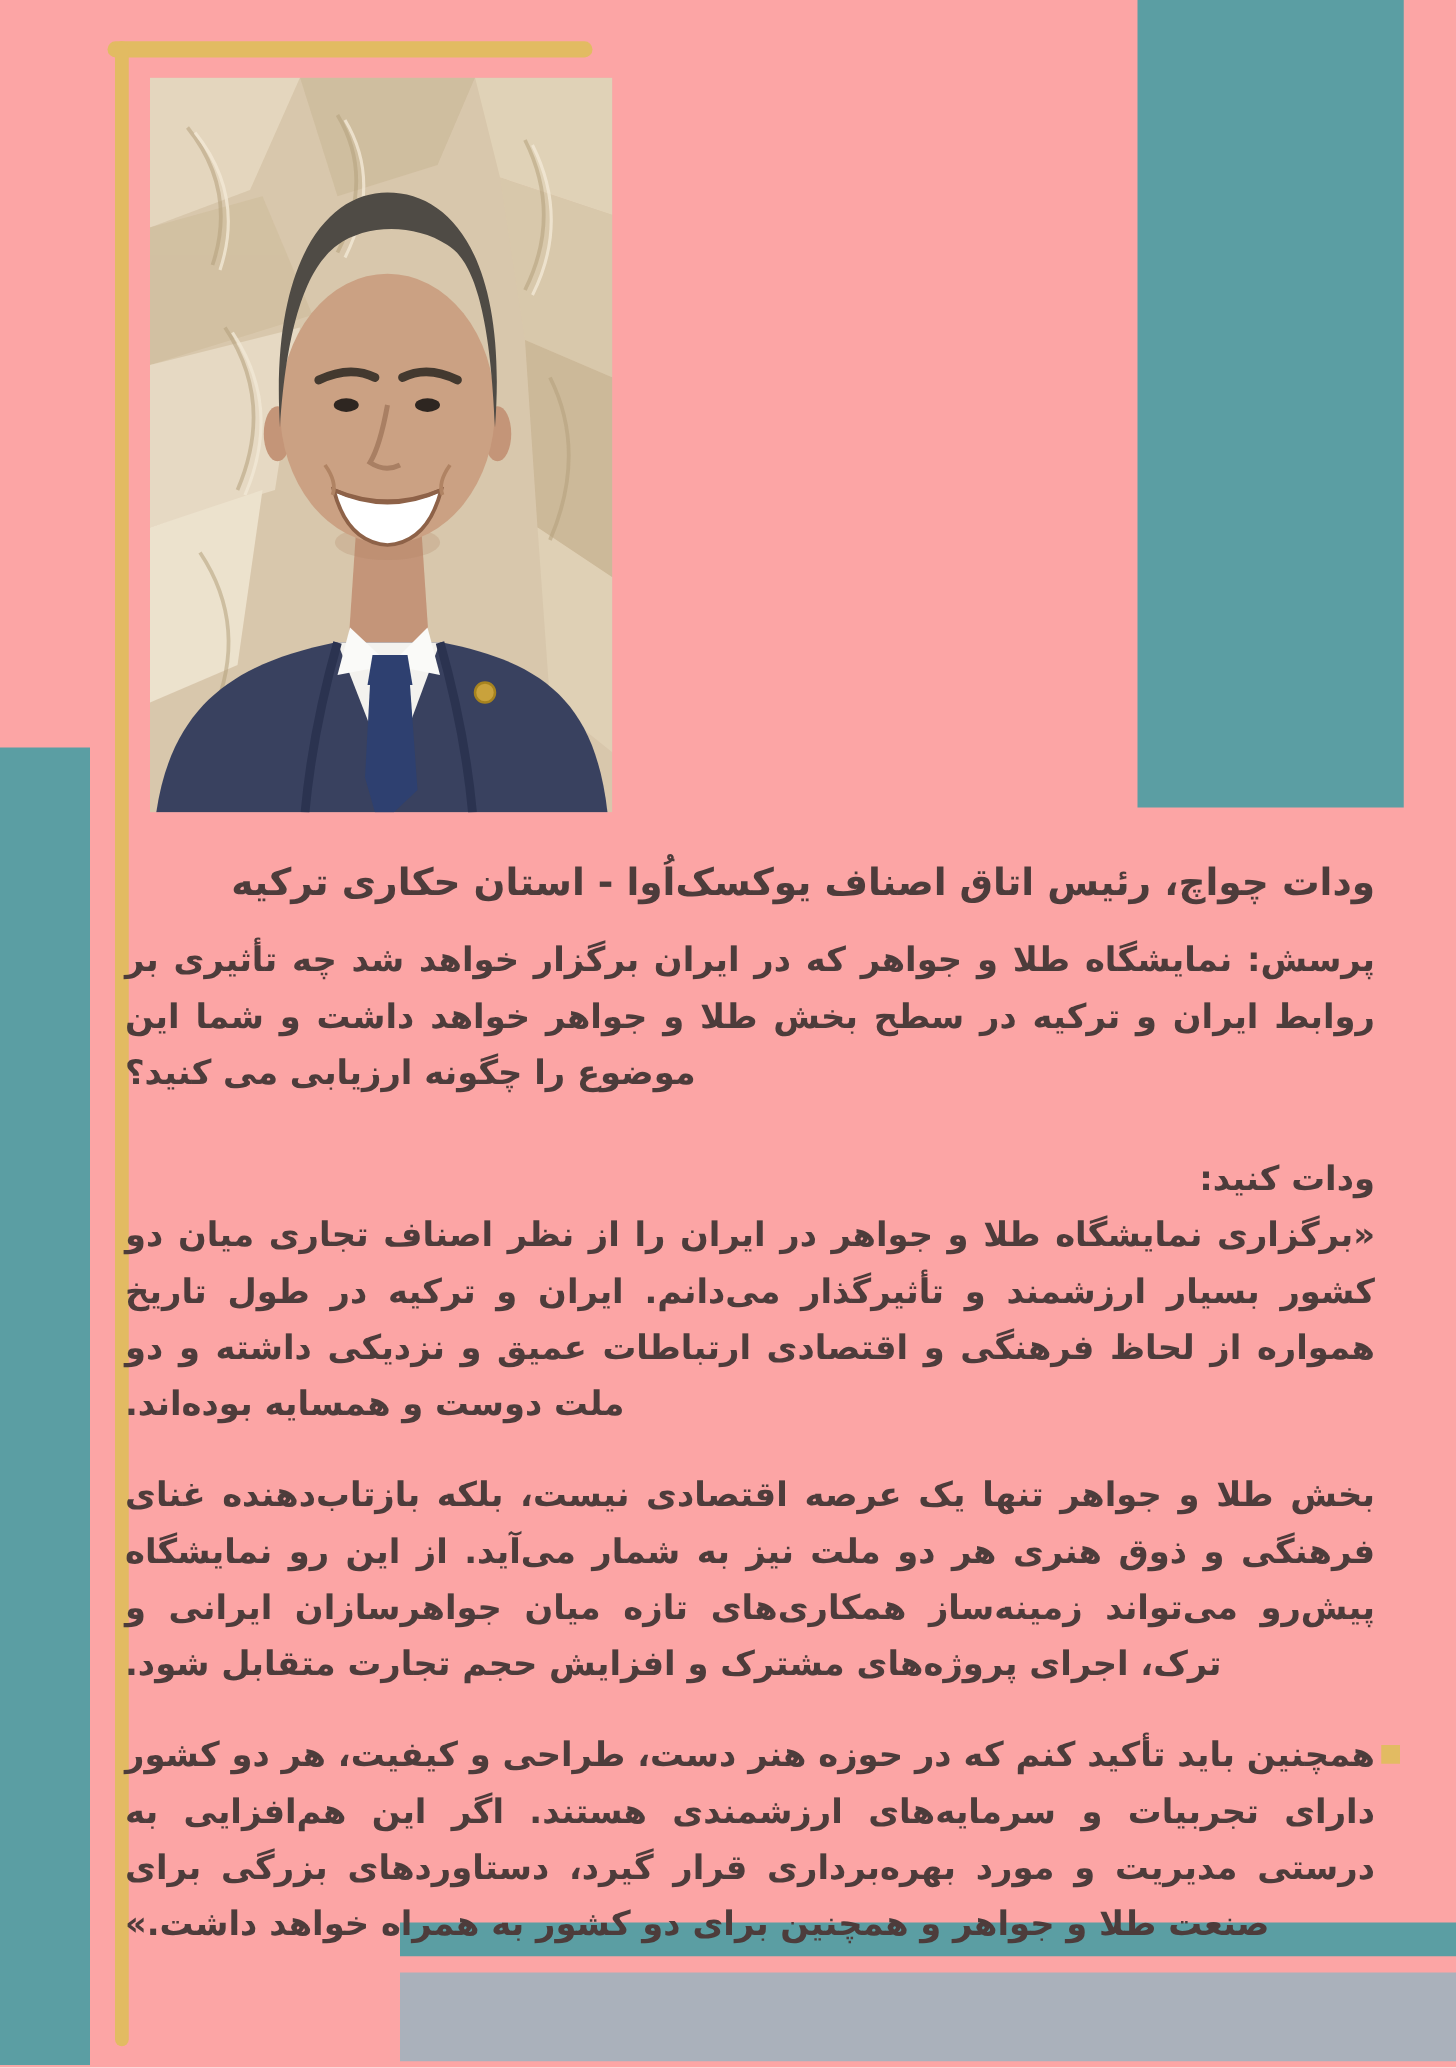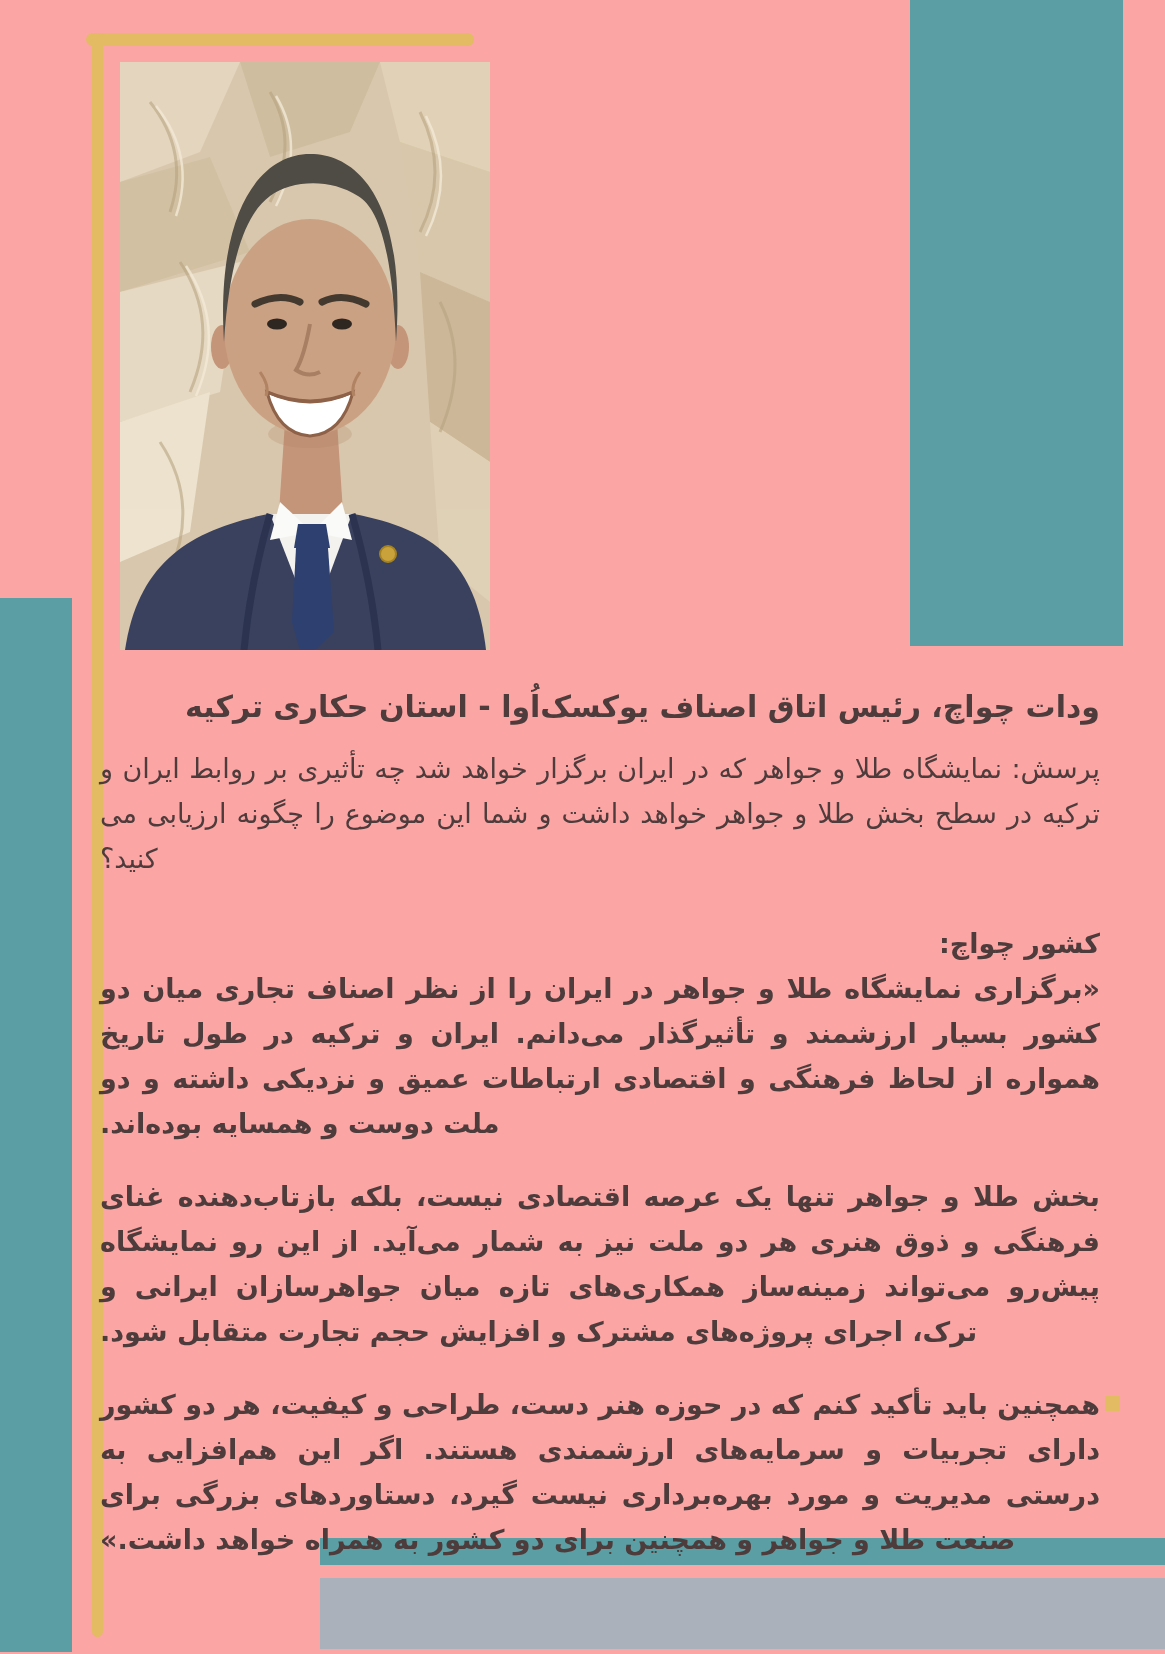--- a/index.html
+++ b/index.html
@@ -19,21 +19,21 @@
   .photo svg{display:block;}
   
   .content{
     position:absolute;left:100px;top:688px;width:1000px;
     direction:rtl;color:var(--text,#4D3C3B);
   }
   .title{
     margin:0 0 20px 0;font-size:30px;line-height:38px;font-weight:bold;text-align:right;
   }
   .q{
-    margin:0 0 40px 0;font-size:27px;line-height:45px;font-weight:normal;
+    margin:0 0 40px 0;font-size:27px;line-height:45px;font-weight:bold;
     text-align:justify;text-align-last:left;
   }
   .speaker{margin:0;font-size:27px;line-height:45px;font-weight:bold;text-align:right;}
   .para{
     margin:0 0 28px 0;font-size:27px;line-height:45px;font-weight:bold;
     text-align:justify;text-align-last:left;position:relative;
   }
   .bullet{
     position:absolute;right:-20px;top:14px;width:15px;height:15px;
     background:var(--gold,#E2BB62);
@@ -104,19 +104,19 @@
       <path d="M147 330 Q190 348 233 330 Q222 372 190 374 Q158 372 147 330 Z" fill="#FFFFFF" stroke="#8E6248" stroke-width="3"></path>
       <path d="M147 330 Q190 350 233 330" stroke="#8E6248" stroke-width="3" fill="none"></path>
       <path d="M140 310 Q150 324 146 334" stroke="#B08363" stroke-width="3" fill="none"></path>
       <path d="M240 310 Q230 324 234 334" stroke="#B08363" stroke-width="3" fill="none"></path>
     </svg>
   </div>
 
   <div class="content">
     <h1 class="title">ودات چواچ، رئیس اتاق اصناف یوکسک‌اُوا - استان حکاری ترکیه</h1>
     <p class="q">پرسش: نمایشگاه طلا و جواهر که در ایران برگزار خواهد شد چه تأثیری بر روابط ایران و ترکیه در سطح بخش طلا و جواهر خواهد داشت و شما این موضوع را چگونه ارزیابی می کنید؟</p>
-    <p class="speaker">کشور چواچ:</p>
+    <p class="speaker">ودات کنید:</p>
     <p class="para">«برگزاری نمایشگاه طلا و جواهر در ایران را از نظر اصناف تجاری میان دو کشور بسیار ارزشمند و تأثیرگذار می‌دانم. ایران و ترکیه در طول تاریخ همواره از لحاظ فرهنگی و اقتصادی ارتباطات عمیق و نزدیکی داشته و دو ملت دوست و همسایه بوده‌اند.</p>
     <p class="para">بخش طلا و جواهر تنها یک عرصه اقتصادی نیست، بلکه بازتاب‌دهنده غنای فرهنگی و ذوق هنری هر دو ملت نیز به شمار می‌آید. از این رو نمایشگاه پیش‌رو می‌تواند زمینه‌ساز همکاری‌های تازه میان جواهرسازان ایرانی و ترک، اجرای پروژه‌های مشترک و افزایش حجم تجارت متقابل شود.</p>
-    <p class="para"><span class="bullet"></span><span>همچنین باید تأکید کنم که در حوزه هنر دست، طراحی و کیفیت، هر دو کشور دارای تجربیات و سرمایه‌های ارزشمندی هستند. اگر این هم‌افزایی به درستی مدیریت و مورد بهره‌برداری نیست گیرد، دستاوردهای بزرگی برای صنعت طلا و جواهر و همچنین برای دو کشور به همراه خواهد داشت.»</span></p>
+    <p class="para"><span class="bullet"></span><span>همچنین باید تأکید کنم که در حوزه هنر دست، طراحی و کیفیت، هر دو کشور دارای تجربیات و سرمایه‌های ارزشمندی هستند. اگر این هم‌افزایی به درستی مدیریت و مورد بهره‌برداری قرار گیرد، دستاوردهای بزرگی برای صنعت طلا و جواهر و همچنین برای دو کشور به همراه خواهد داشت.»</span></p>
   </div>
 
 </div>
 
 </body></html>

